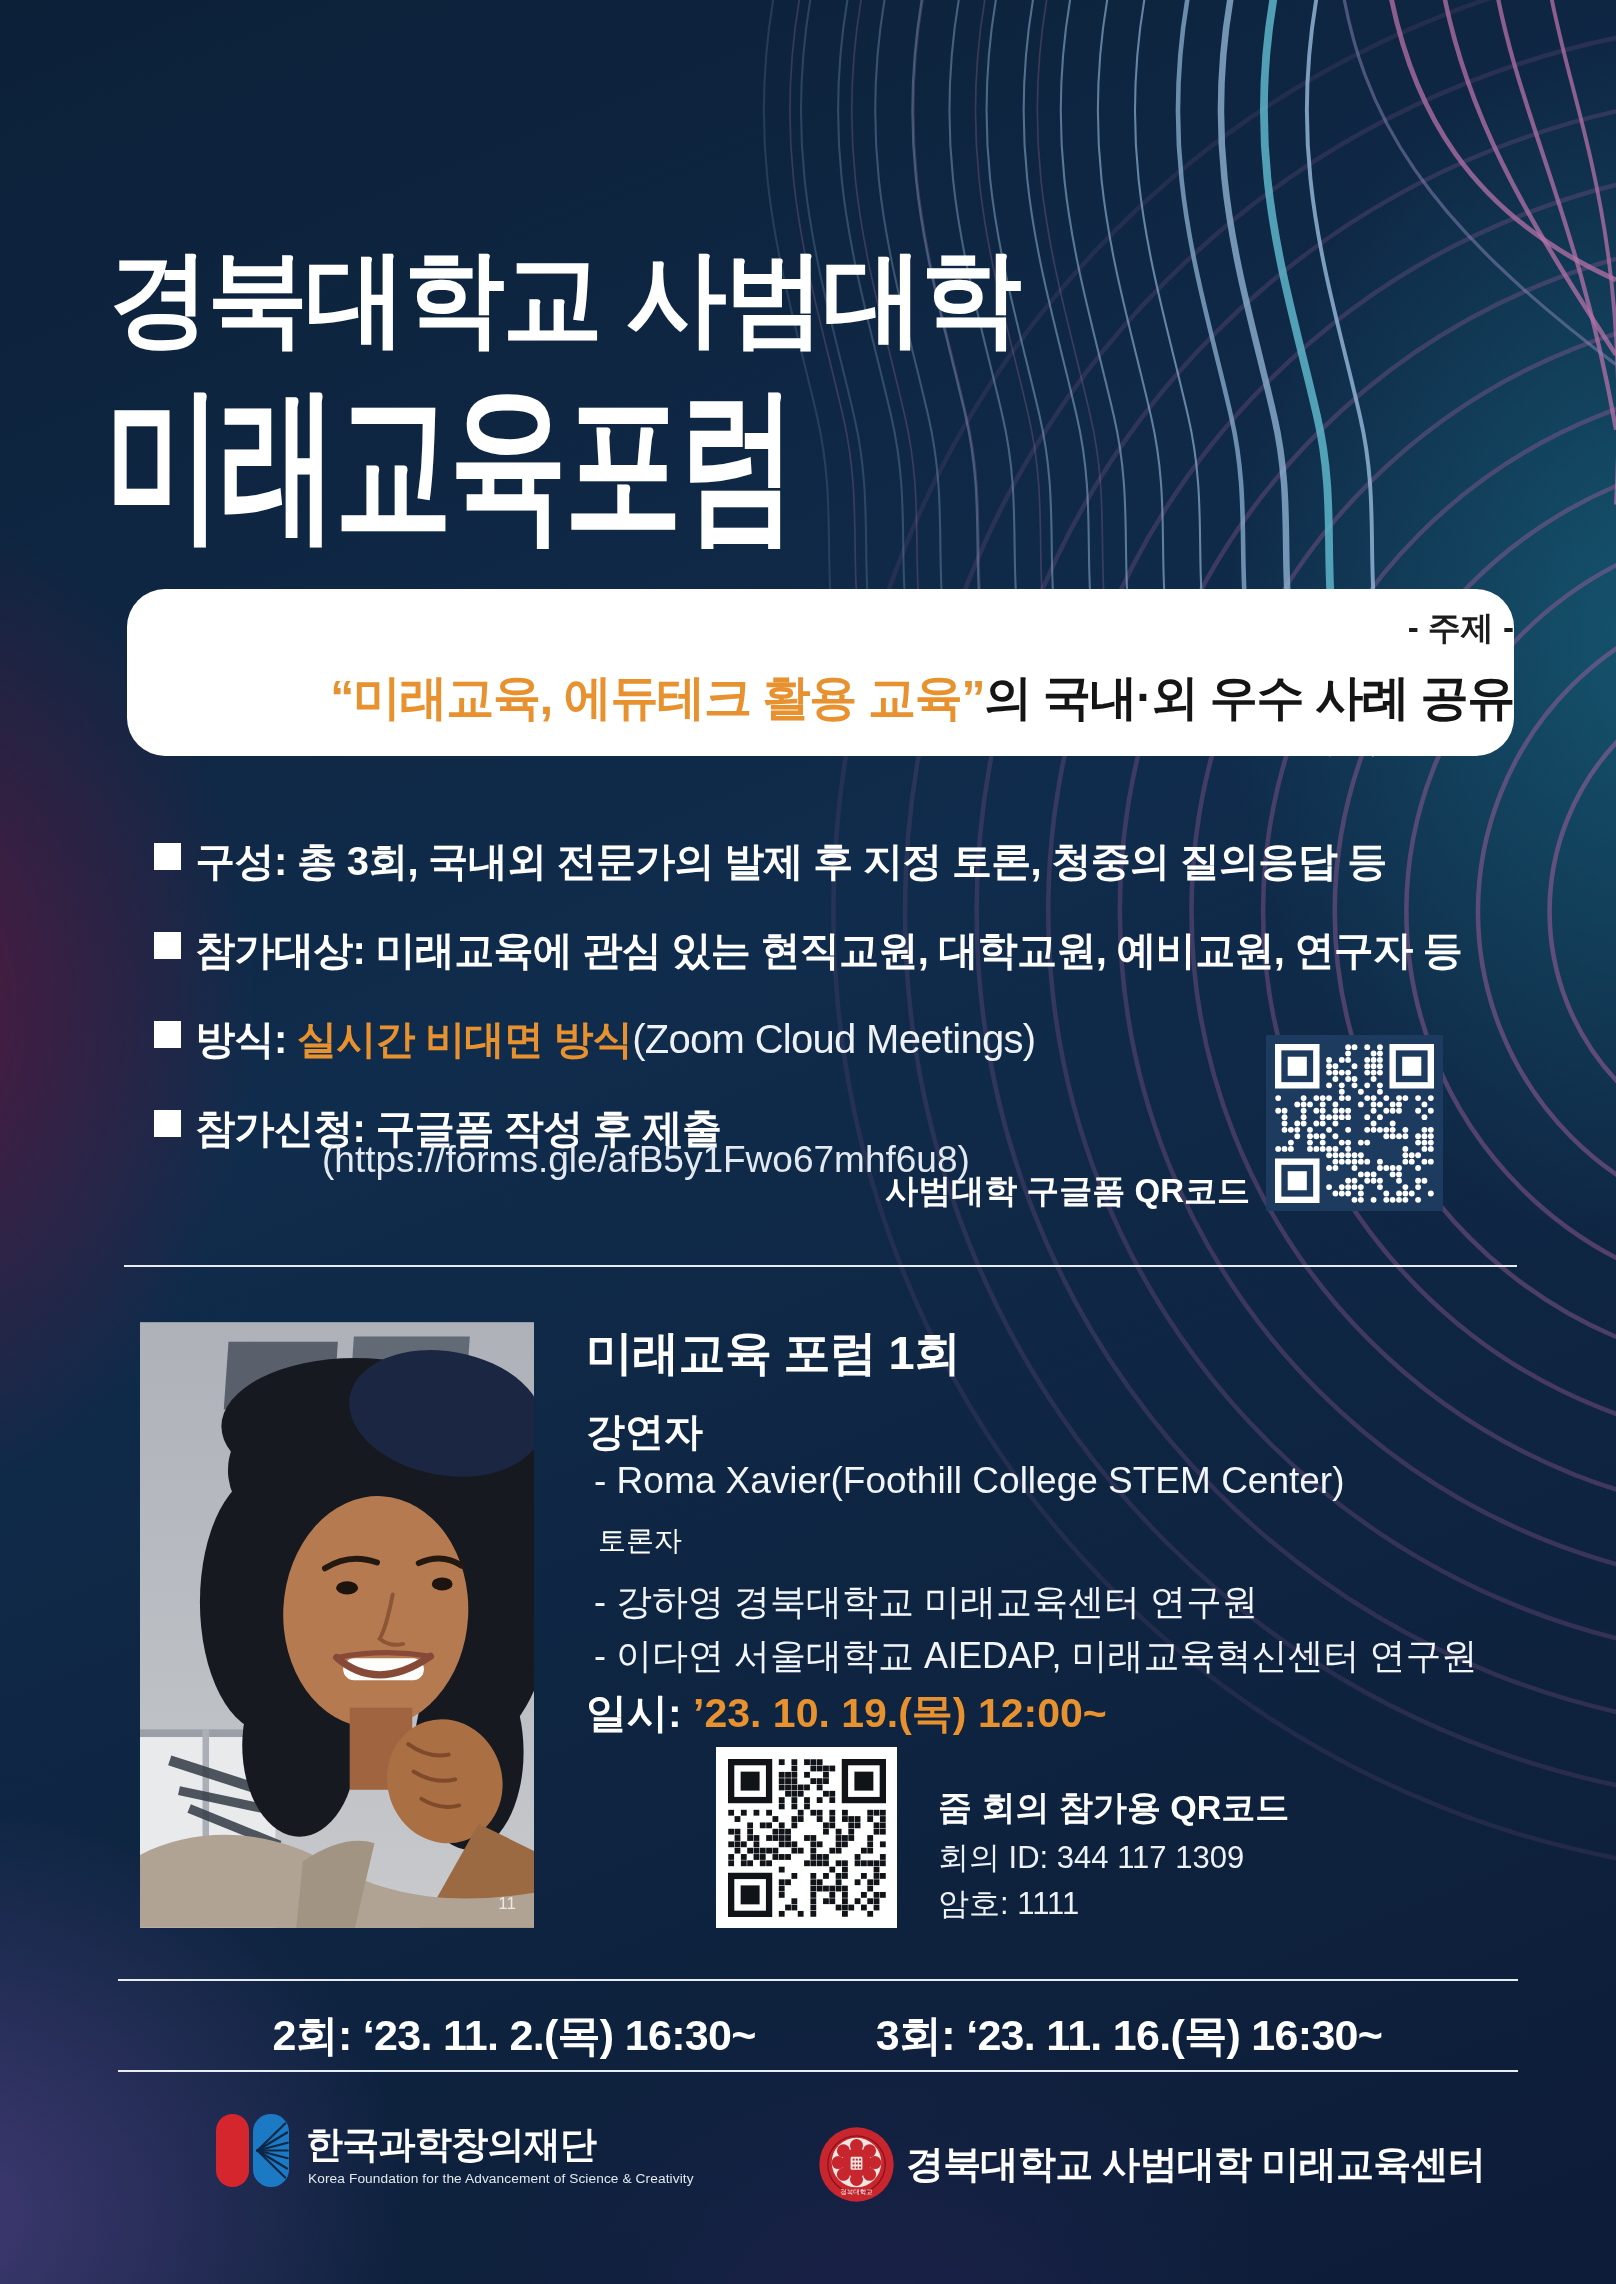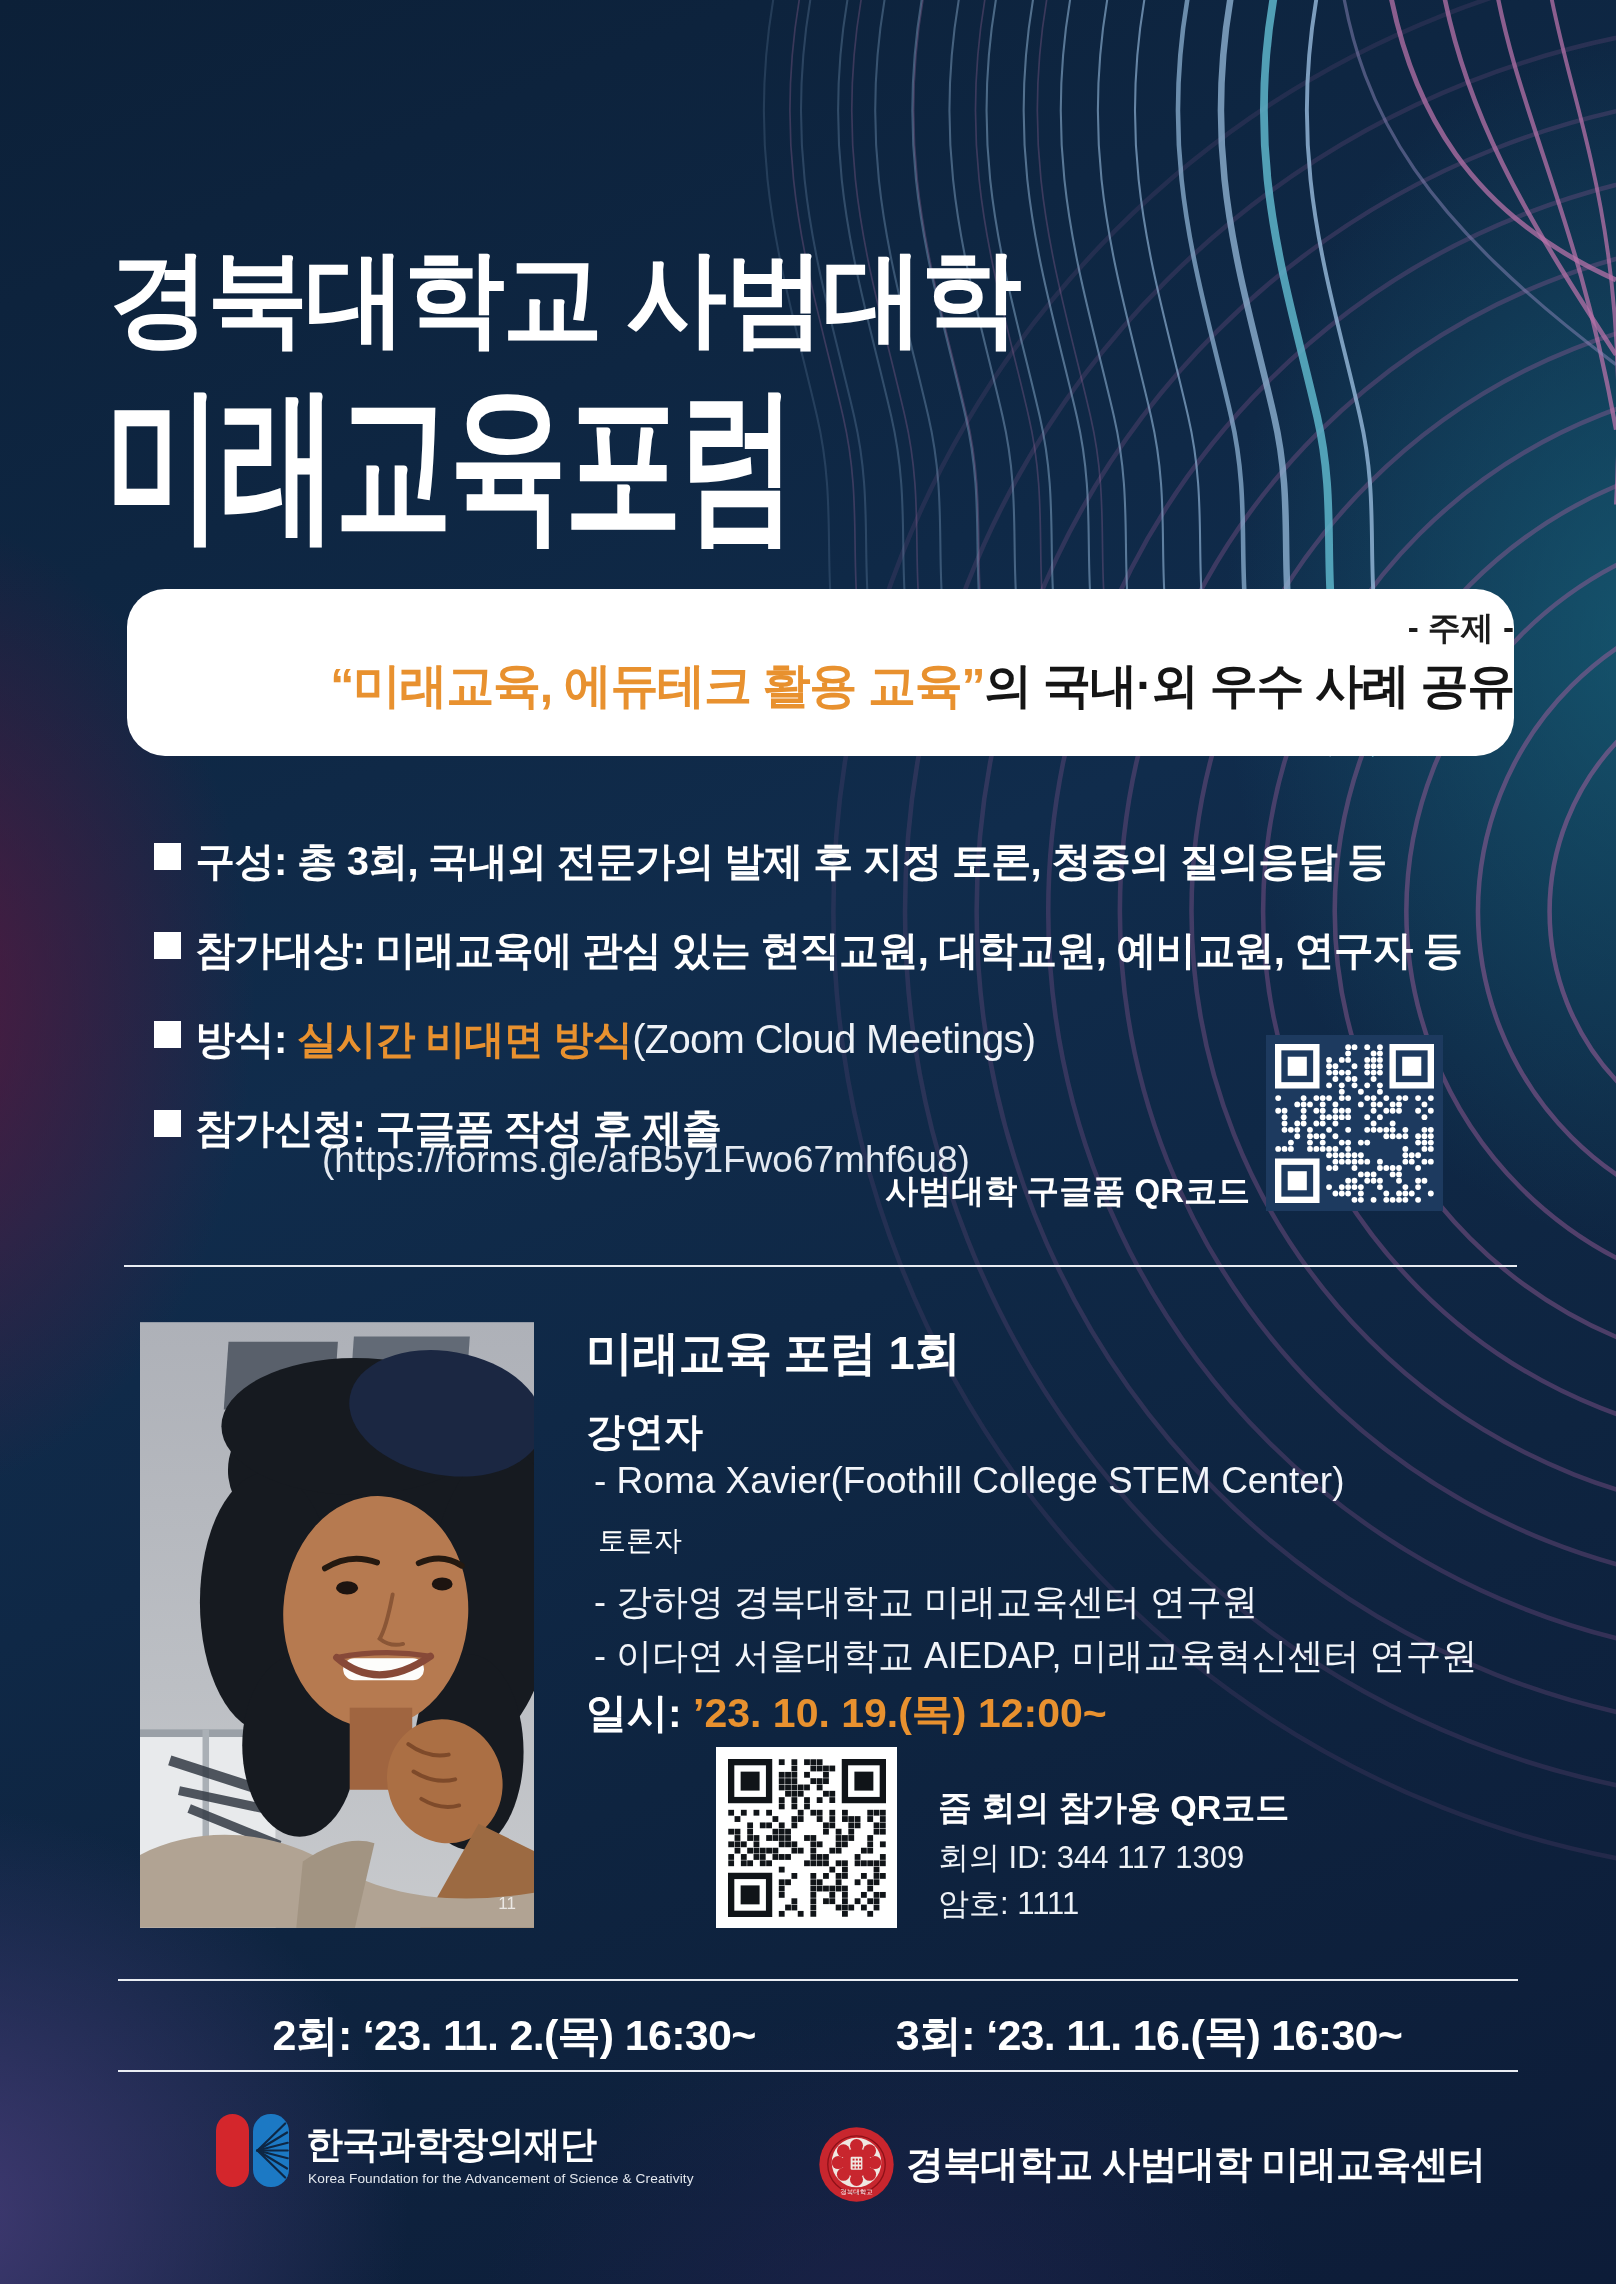--- a/index.html
+++ b/index.html
@@ -17,21 +17,21 @@
   .abs{position:absolute;z-index:2;}
   
   .title1{left:109px;top:229px;font-size:105px;font-weight:800;letter-spacing:-2.6px;
           transform:scaleX(.96);transform-origin:left top;white-space:nowrap;}
   .title2{left:105px;top:352px;font-size:168px;font-weight:800;letter-spacing:-3.9px;
           transform:scaleX(.70);transform-origin:left top;white-space:nowrap;}
   
   .topic-box{left:127px;top:589px;width:1387px;height:167px;background:#fff;border-radius:38px;
              color:#151515;text-align:right;z-index:2;position:absolute;}
   .topic-label{margin-top:17px;font-size:33px;font-weight:700;color:#1c1c1c;}
-  .topic-line{margin-top:3px;font-size:48px;font-weight:800;letter-spacing:-1.3px;white-space:nowrap;}
+  .topic-line{margin-top:15px;font-size:48px;font-weight:800;letter-spacing:-1.3px;white-space:nowrap;}
   .topic-line .hl{color:#E8912F;}
   
   .info-list{left:154px;top:813px;width:1335px;}
   .info-row{display:flex;align-items:flex-start;margin-bottom:34px;font-size:40px;font-weight:700;
             white-space:nowrap;letter-spacing:-0.7px;margin-top:21px;}
   .sq{flex:0 0 auto;width:27px;height:27px;background:#fff;margin:9px 14.3px 0 0;}
   .info-row .orange{color:#E8912F;}
   .info-row .light{font-weight:400;color:#eef2f7;}
   .form-url{left:322px;top:1139px;font-size:37px;font-weight:300;color:#e3e9f1;letter-spacing:0px;}
   
@@ -56,21 +56,21 @@
   .s1-date .orange{color:#E8912F;}
   
   .qr2{left:716px;top:1747px;width:181px;height:181px;background:#fff;
        display:flex;align-items:center;justify-content:center;}
   .zoom-cap{left:938px;top:1785px;font-size:34px;font-weight:800;}
   .zoom-id{left:938px;top:1837px;font-size:31px;font-weight:300;color:#eef2f7;}
   .zoom-pw{left:938px;top:1883px;font-size:31px;font-weight:300;color:#eef2f7;}
   
   .sched{font-size:43px;font-weight:700;text-align:center;letter-spacing:-0.7px;}
   .sched2{left:156px;top:2007px;width:716px;}
-  .sched3{left:791px;top:2007px;width:716px;}
+  .sched3{left:771px;top:2007px;width:716px;}
   
   .pill-red{left:216px;top:2114px;width:33px;height:73px;border-radius:17px;background:#d4262c;}
   .pill-blue{left:253px;top:2114px;width:36px;height:73px;border-radius:17.6px;background:#1c79c4;overflow:hidden;}
   .kofac-name{left:306px;top:2120px;font-size:37px;font-weight:800;letter-spacing:-0.7px;}
   .kofac-sub{left:308px;top:2171px;font-size:13.7px;font-weight:300;color:#e4e8ee;letter-spacing:0.1px;}
   .knu-seal{left:818px;top:2126px;width:77px;height:77px;}
   .center-name{left:906px;top:2139px;font-size:38px;font-weight:800;letter-spacing:-0.7px;white-space:nowrap;}
 </style>
 </head>
 <body>

